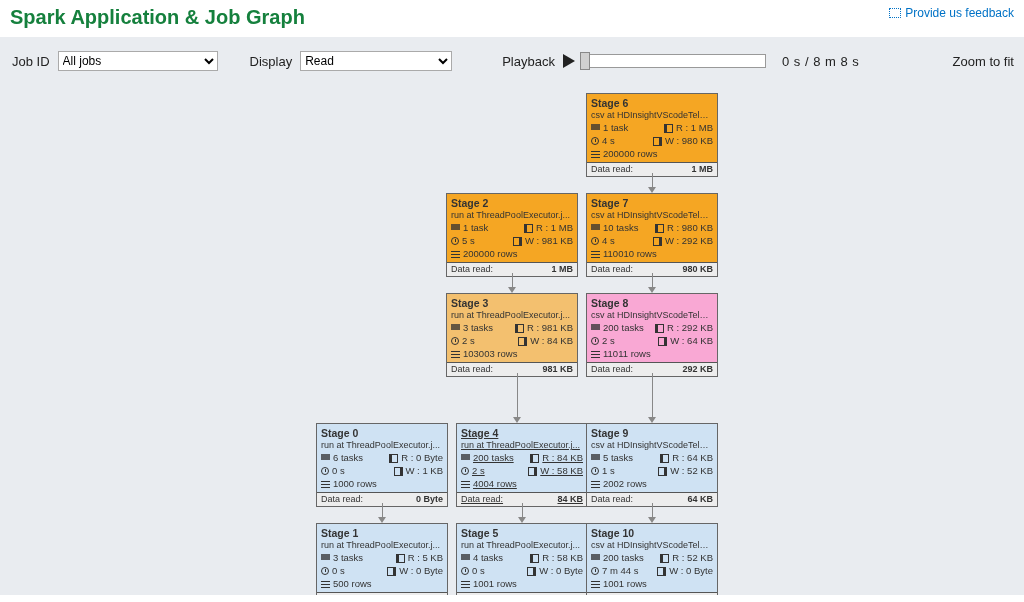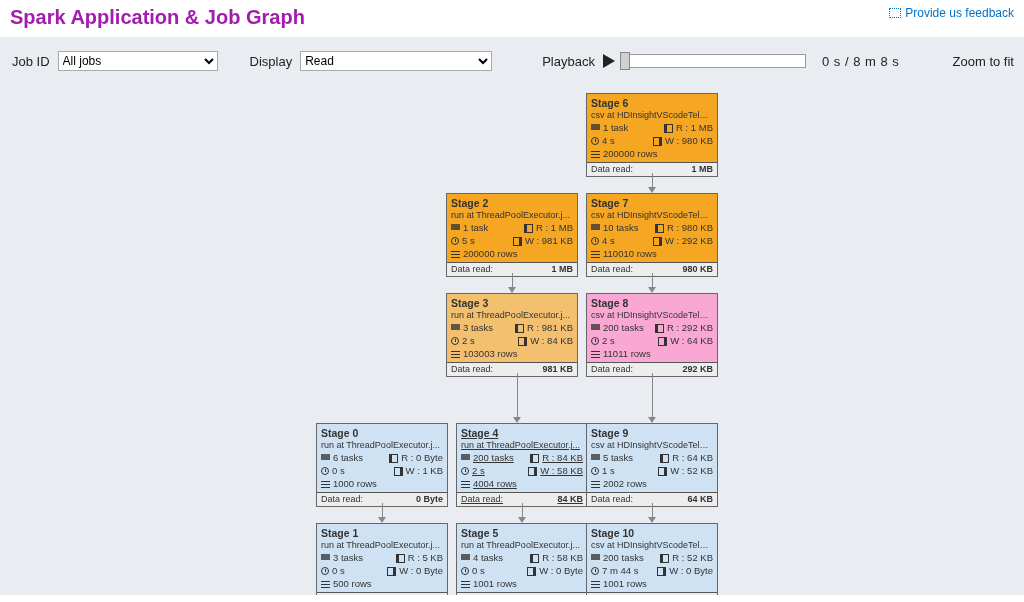--- a/index.html
+++ b/index.html
@@ -13,21 +13,21 @@
   }
   .header {
     padding: 6px 10px 8px 10px;
     display: flex;
     justify-content: space-between;
     align-items: flex-start;
   }
   .header h1 {
     font-size: 20px;
     font-weight: bold;
-    color: #a21caf;
+    color: #15803d;
     margin: 0;
   }
   .feedback {
     color: #0072c6;
     font-size: 12px;
     display: flex;
     align-items: center;
     gap: 4px;
     cursor: pointer;
   }
@@ -47,21 +47,21 @@
     color: #222;
   }
   .toolbar label { margin-right: 2px; }
   .toolbar select {
     font-size: 12px;
     border: 1px solid #aaa;
     background: #fff;
     height: 20px;
   }
   #sel-job { width: 160px; }
-  #sel-display { width: 192px; margin-right: 18px; }
+  #sel-display { width: 152px; margin-right: 18px; }
   .toolbar .spacer1 { width: 20px; }
   .play-icon {
     width: 0; height: 0;
     border-top: 7px solid transparent;
     border-bottom: 7px solid transparent;
     border-left: 12px solid #222;
     cursor: pointer;
   }
   .slider {
     width: 185px;

